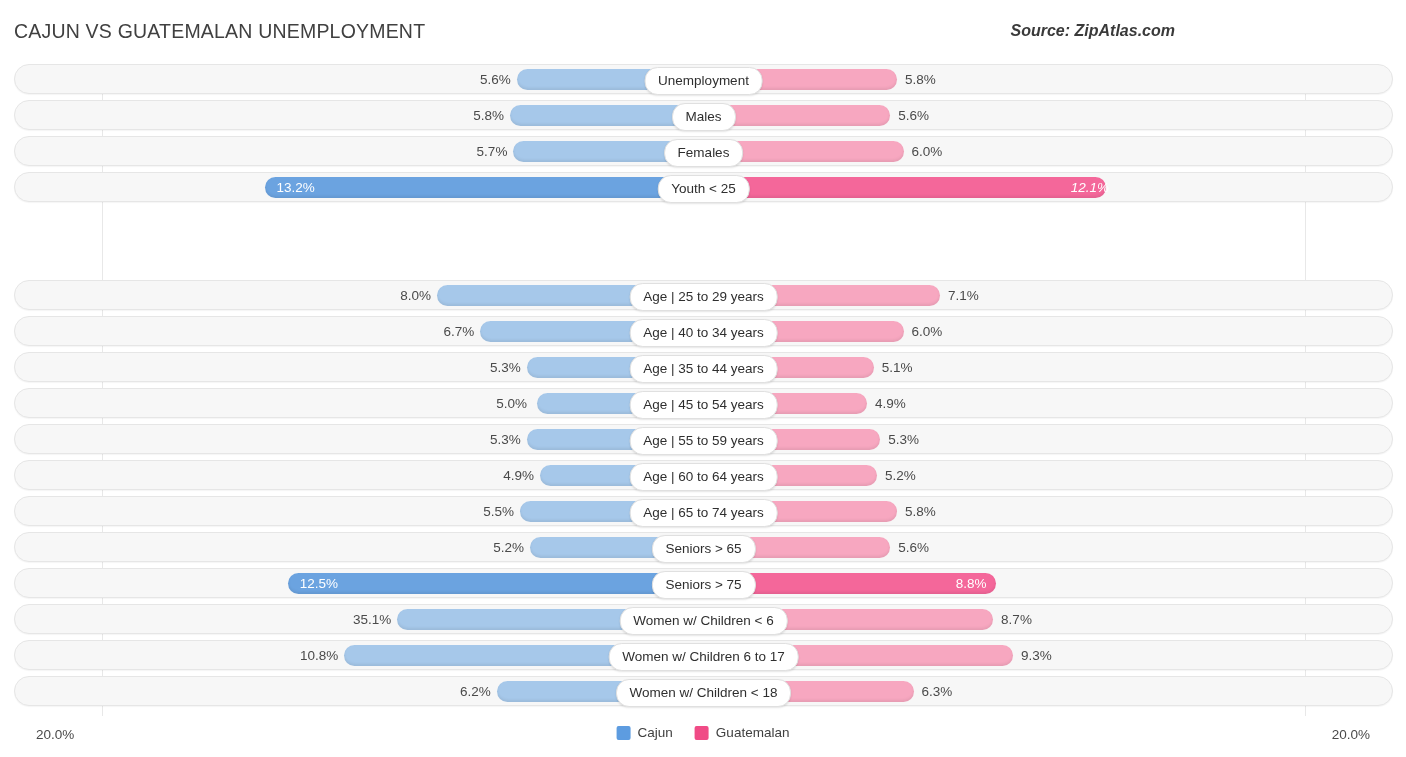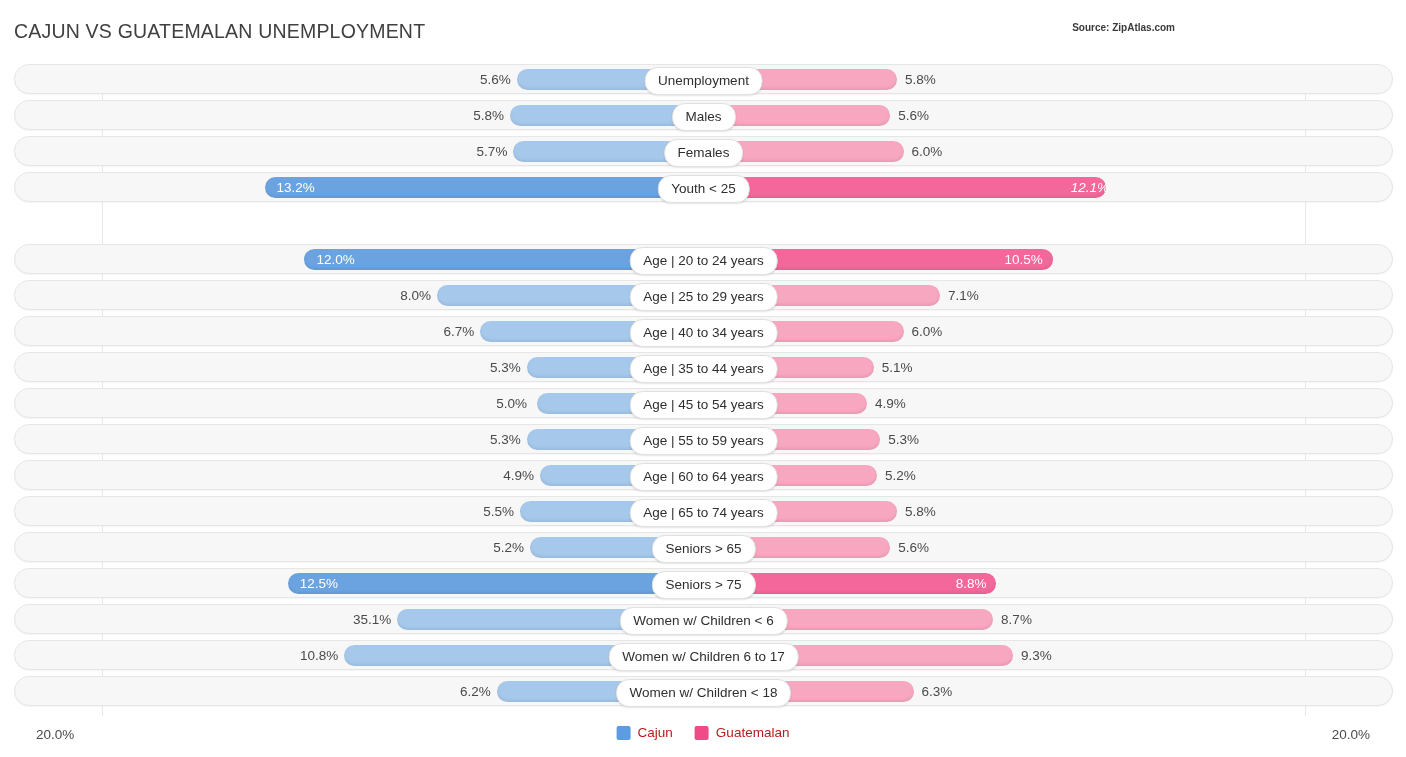--- a/index.html
+++ b/index.html
@@ -14,21 +14,21 @@
 
   
   .header{position:absolute;left:0;top:0;width:1188px;height:62px;}
   .title{
     position:absolute;left:14px;top:20px;
     font-size:19.5px;letter-spacing:.2px;color:#404040;
     white-space:nowrap;
   }
   .source{
     position:absolute;right:13px;top:22px;
-    font-size:10px;font-weight:bold;color:#3a3a3a;
+    font-size:16px;font-style:italic;font-weight:bold;color:#3a3a3a;
     white-space:nowrap;
     text-align:center;
   }
 
   
   .plot{position:absolute;left:14px;top:64px;width:1379px;height:652px;}
   .vgrid{position:absolute;top:0;bottom:0;width:1px;background:#e8e8e8;}
 
   
   .row{
@@ -84,21 +84,21 @@
   
   .footer{position:absolute;left:0;top:716px;width:1406px;height:41px;}
   .axis-min{position:absolute;left:36px;top:11px;font-size:13.5px;color:#4a4a4a;}
   .axis-max{position:absolute;right:36px;top:11px;font-size:13.5px;color:#4a4a4a;}
   .legend{
     position:absolute;left:50%;transform:translateX(-50%);top:9px;
     display:flex;align-items:center;gap:9px;
   }
   .legend-item{display:flex;align-items:center;gap:7px;}
   .swatch{width:14px;height:14px;border-radius:2px;display:inline-block;}
-  .legend-text{font-size:13.5px;color:#b91c1c;}
+  .legend-text{font-size:13.5px;color:#404040;}
 </style>
 </head>
 <body>
 
 <div id="chart-root">
 
   <div class="header">
     <div class="title">CAJUN VS GUATEMALAN UNEMPLOYMENT</div>
     <div class="source">Source: ZipAtlas.com</div>
   </div>
@@ -133,29 +133,20 @@
           <div class="center-label">Females</div>
         </div>
       </div>
       <div class="row hl" style="top: 108px;">
         <div class="row-inner">
           <div class="bar left" style="right: 689.5px; width: 437.91px;"></div>
           <div class="bar right" style="left: 689.5px; width: 401.417px;"></div>
           <div class="val left inside" style="left: 261.59px; width: 70px; text-align: left;">13.2%</div>
           <div class="val right inside" style="left: 1024px; width: 70px; text-align: right; font-style: italic;">12.1%</div>
           <div class="center-label">Youth &lt; 25</div>
-        </div>
-      </div>
-      <div class="row hl" style="top: 180px;">
-        <div class="row-inner">
-          <div class="bar left" style="right: 689.5px; width: 398.1px;"></div>
-          <div class="bar right" style="left: 689.5px; width: 348.337px;"></div>
-          <div class="val left inside" style="left: 301.4px; width: 70px; text-align: left;">12.0%</div>
-          <div class="val right inside" style="left: 957.837px; width: 70px; text-align: right;">10.5%</div>
-          <div class="center-label">Age | 20 to 24 years</div>
         </div>
       </div>
       <div class="row" style="top: 216px;">
         <div class="row-inner">
           <div class="bar left" style="right: 689.5px; width: 265.4px;"></div>
           <div class="bar right" style="left: 689.5px; width: 235.542px;"></div>
           <div class="val left" style="left: 358.1px; width: 58px;">8.0%</div>
           <div class="val right" style="left: 933.043px; width: 60px;">7.1%</div>
           <div class="center-label">Age | 25 to 29 years</div>
         </div>

